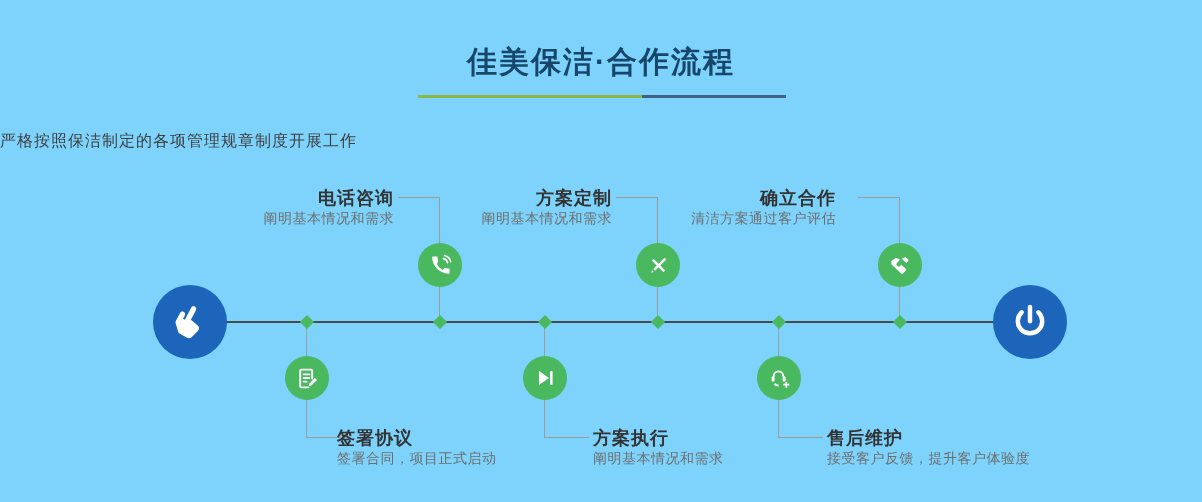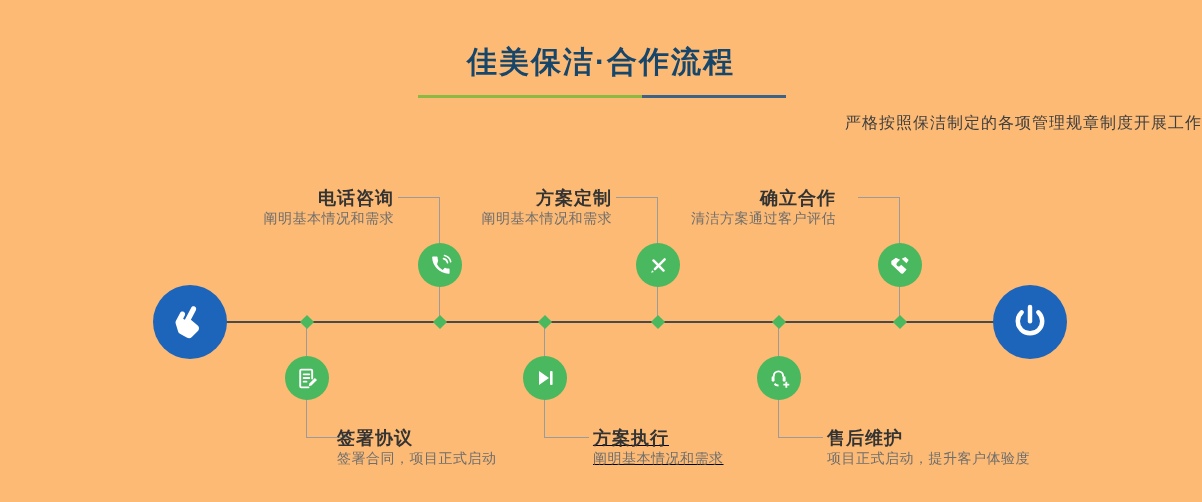--- a/index.html
+++ b/index.html
@@ -1,25 +1,25 @@
 <!DOCTYPE html>
 <html><head>
 <meta charset="utf-8">
 <style>
   * { margin:0; padding:0; box-sizing:border-box; }
   html,body { background:#ffffff; }
   body { font-family:"Liberation Sans","DejaVu Sans",sans-serif; }
-  .canvas { position:relative; width:1202px; height:502px; background:#fdba74; overflow:hidden; }
+  .canvas { position:relative; width:1202px; height:502px; background:#7dd3fc; overflow:hidden; }
 
   .page-title { position:absolute; top:42px; left:0; width:100%; text-align:center;
     font-size:30px; font-weight:bold; color:#17466b; letter-spacing:2px; }
   .underline { position:absolute; top:95px; left:418px; width:368px; height:3px; display:flex; }
   .underline .seg-green { width:61%; height:100%; background:#8cb942; }
   .underline .seg-blue { width:39%; height:100%; background:#3c6286; }
-  .page-subtitle { position:absolute; top:113px; left:0; width:100%; text-align:right;
+  .page-subtitle { position:absolute; top:131px; left:0; width:100%; text-align:left;
     font-size:16px; color:#3f3f3f; letter-spacing:1px; }
 
   .main-line { position:absolute; left:190px; top:321px; width:840px; height:2px; background:#4a4a4a; }
   .vline { position:absolute; width:1px; background:#9b9b9b; }
   .hline { position:absolute; height:1px; background:#9b9b9b; }
 
   .node { position:absolute; border-radius:50%; display:flex; align-items:center; justify-content:center; }
   .node.green { width:44px; height:44px; background:#49b85e; }
   .node.blue  { width:74px; height:74px; background:#1d64bb; }
   .node svg { display:block; }
@@ -153,23 +153,23 @@
     </div>
     <div class="step-label align-right" style="left:580px; top:186px; width:256px;">
       <div class="t">确立合作</div>
       <div class="d">清洁方案通过客户评估</div>
     </div>
 
     <div class="step-label align-left" style="left:337px; top:426px; width:260px;">
       <div class="t">签署协议</div>
       <div class="d">签署合同，项目正式启动</div>
     </div>
-    <div class="step-label align-left" style="left:593px; top:426px; width:260px;text-decoration:underline;">
+    <div class="step-label align-left" style="left:593px; top:426px; width:260px;">
       <div class="t">方案执行</div>
       <div class="d">阐明基本情况和需求</div>
     </div>
     <div class="step-label align-left" style="left:827px; top:426px; width:280px;">
       <div class="t">售后维护</div>
-      <div class="d">项目正式启动，提升客户体验度</div>
+      <div class="d">接受客户反馈，提升客户体验度</div>
     </div>
 
   </div>
 </div>
 
 </body></html>

